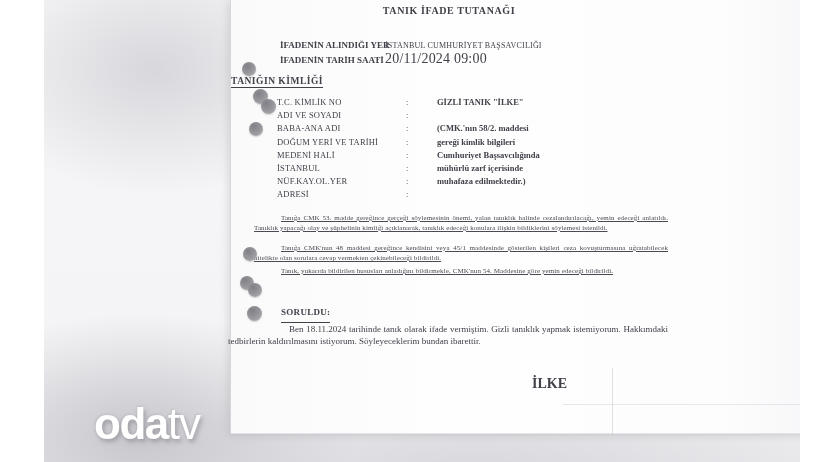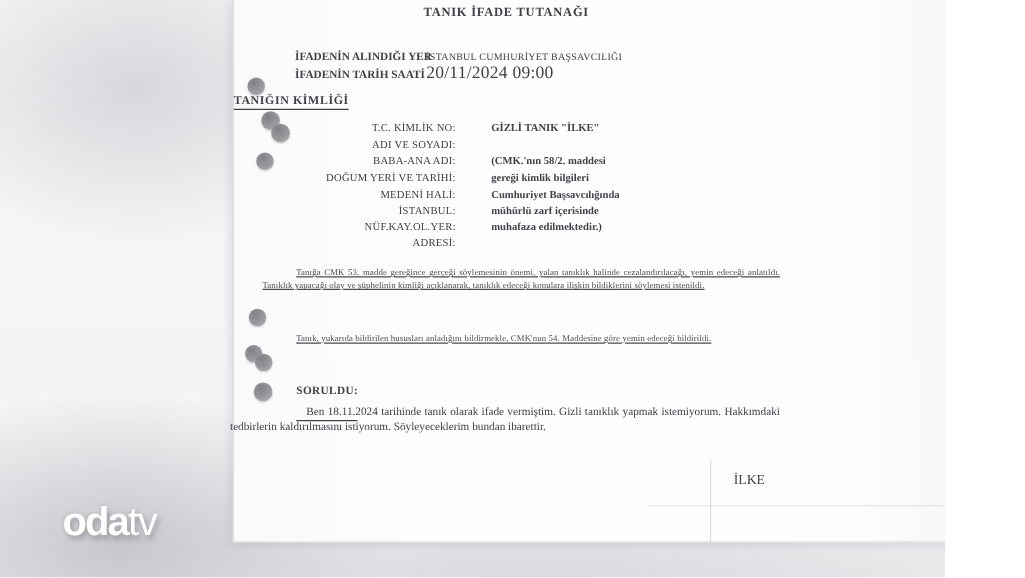--- a/index.html
+++ b/index.html
@@ -4,62 +4,63 @@
 <style>
   html,body{margin:0;padding:0;background:#fff;}
   .frame{
     position:relative;width:756px;height:462px;overflow:hidden;
     font-family:"Liberation Serif", serif;
     background:
       radial-gradient(ellipse 260px 180px at 110px 70px, rgba(210,210,215,.85), rgba(210,210,215,0) 70%),
       radial-gradient(ellipse 300px 170px at 95px 435px, rgba(196,196,202,.95), rgba(196,196,202,0) 72%),
       radial-gradient(ellipse 520px 130px at 430px 470px, rgba(212,212,217,.8), rgba(212,212,217,0) 75%),
       linear-gradient(180deg,#f6f6f8 0%,#f4f4f6 80%,#ebebee 100%);
+    margin-left: 44px;
   }
   .paper{
     position:absolute;left:186px;top:0;width:616px;height:434px;
     background:linear-gradient(90deg,#fafafb 0%,#fefefe 35%,#fdfdfe 80%,#f5f5f7 100%);
     border-left:1px solid rgba(188,188,195,.55);
     box-shadow:-4px 0 7px rgba(160,160,168,.15), 0 3px 6px rgba(160,160,168,.22);
   }
   .doc{position:absolute;inset:0;color:#41414a;}
   .title{position:absolute;left:187px;top:5px;width:436px;text-align:center;
     font-size:10px;font-weight:bold;letter-spacing:.6px;}
   .hdr{position:absolute;left:236px;top:39px;font-size:9px;line-height:12.5px;white-space:nowrap;}
   .hdr-label{display:inline-block;width:97px;font-weight:bold;}
   .hdr-colon{display:inline-block;width:8px;}
   .hdr-value{font-size:8px;letter-spacing:.2px;}
   .hdr-value.dt{font-size:14px;}
   .section{position:absolute;left:187px;top:76px;width:436px;text-align:left;
     font-size:9.5px;font-weight:bold;letter-spacing:.5px;}
   .section span{border-bottom:1px solid #41414a;padding-bottom:1px;}
   .identity{position:absolute;left:233px;top:97px;font-size:8.5px;}
   .idrow{display:flex;height:13.2px;align-items:flex-start;}
-  .idlabel{width:129px;letter-spacing:.2px;text-align:right;}
+  .idlabel{width:129px;letter-spacing:.2px;}
   .idcolon{width:31px;}
   .idvalue{font-weight:bold;}
   .para{position:absolute;left:210px;width:414px;font-size:7px;line-height:10px;
     text-align:justify;text-indent:27px;letter-spacing:.1px;color:#4a4a52;text-decoration:underline;}
   .p1{top:213px;} .p2{top:243px;} .p3{top:266px;} .p4{top:281px;}
   .oath-quote{font-weight:bold;}
   .soruldu{position:absolute;left:237px;top:307px;font-size:9px;font-weight:bold;}
-  .soruldu span{border-bottom:1px solid #41414a;padding-bottom:19px;letter-spacing:.3px;}
+  .soruldu span{border-bottom:1px solid #41414a;padding-bottom:5px;letter-spacing:.3px;}
   .statement{position:absolute;left:184px;top:324px;width:440px;font-size:9px;
     line-height:11.5px;text-align:justify;text-indent:61px;color:#3e3e47;}
-  .sig{position:absolute;left:488px;top:378px;width:124px;text-align:right;
-    font-size:11px;font-weight:normal;line-height:12.5px;}
+  .sig{position:absolute;left:488px;top:378px;width:124px;text-align:left;
+    font-size:14px;font-weight:bold;line-height:12.5px;}
   .blob{position:absolute;border-radius:50%;
     background:radial-gradient(circle at 36% 30%, #808086 0%, #96969b 50%, #aeaeb2 90%);
     box-shadow:0 1px 1.5px rgba(90,90,95,.25);filter:blur(.3px);}
   .fold{position:absolute;left:568px;top:368px;width:1px;height:66px;background:rgba(195,195,202,.5);}
   .crease{position:absolute;left:519px;top:404px;width:258px;height:1px;background:rgba(205,205,212,.45);}
   .bottom-edge{position:absolute;left:186px;top:433px;width:616px;height:2px;
     background:linear-gradient(180deg,rgba(185,185,193,.45),rgba(185,185,193,0));}
   .odatv{position:absolute;left:50px;top:399px;font-family:"Liberation Sans", sans-serif;
-    font-size:32px;color:#fff;letter-spacing:-1.5px;
+    font-size:44px;color:#fff;letter-spacing:-1.5px;
     text-shadow:2px 3px 4px rgba(122,122,130,.55), -1px -1px 2px rgba(165,165,172,.35);}
   .odatv .b{font-weight:700;}
   .odatv .l{font-weight:400;letter-spacing:-1px;}
 </style>
 </head>
 <body>
 
 <div class="frame">
 
   <div class="paper"></div>
@@ -119,20 +120,21 @@
           <span class="idvalue">muhafaza edilmektedir.)</span>
       </div>
       <div class="idrow">
         <span class="idlabel">ADRESİ</span>
           <span class="idcolon">:</span>
           <span class="idvalue"></span>
       </div>
     </div>
 
     <div class="para p1">Tanığa CMK 53. madde gereğince gerçeği söylemesinin önemi, yalan tanıklık halinde cezalandırılacağı, yemin edeceği anlatıldı. Tanıklık yapacağı olay ve şüphelinin kimliği açıklanarak, tanıklık edeceği konulara ilişkin bildiklerini söylemesi istenildi.</div>
+    <div class="para p2">Tanığa CMK'nun 48 maddesi gereğince kendisini veya 45/1 maddesinde gösterilen kişileri ceza kovuşturmasına uğratabilecek nitelikte olan sorulara cevap vermekten çekinebileceği bildirildi.</div>
     <div class="para p3">Tanık, yukarıda bildirilen hususları anladığını bildirmekle, CMK'nun 54. Maddesine göre yemin edeceği bildirildi.</div>
 
     <div class="soruldu"><span>SORULDU:</span></div>
 
     <div class="statement">Ben 18.11.2024 tarihinde tanık olarak ifade vermiştim. Gizli tanıklık yapmak istemiyorum. Hakkımdaki tedbirlerin kaldırılmasını istiyorum. Söyleyeceklerim bundan ibarettir.</div>
 
     <div class="sig">
       <div>İLKE</div>
     </div>
 

